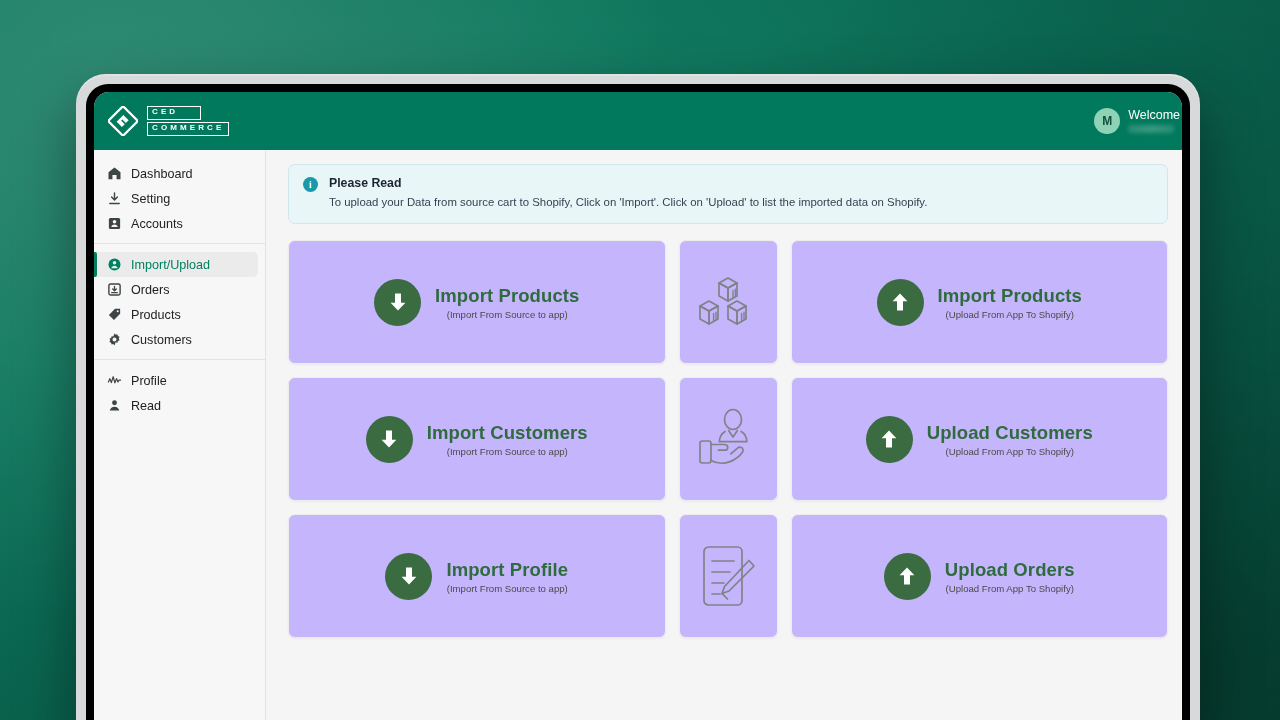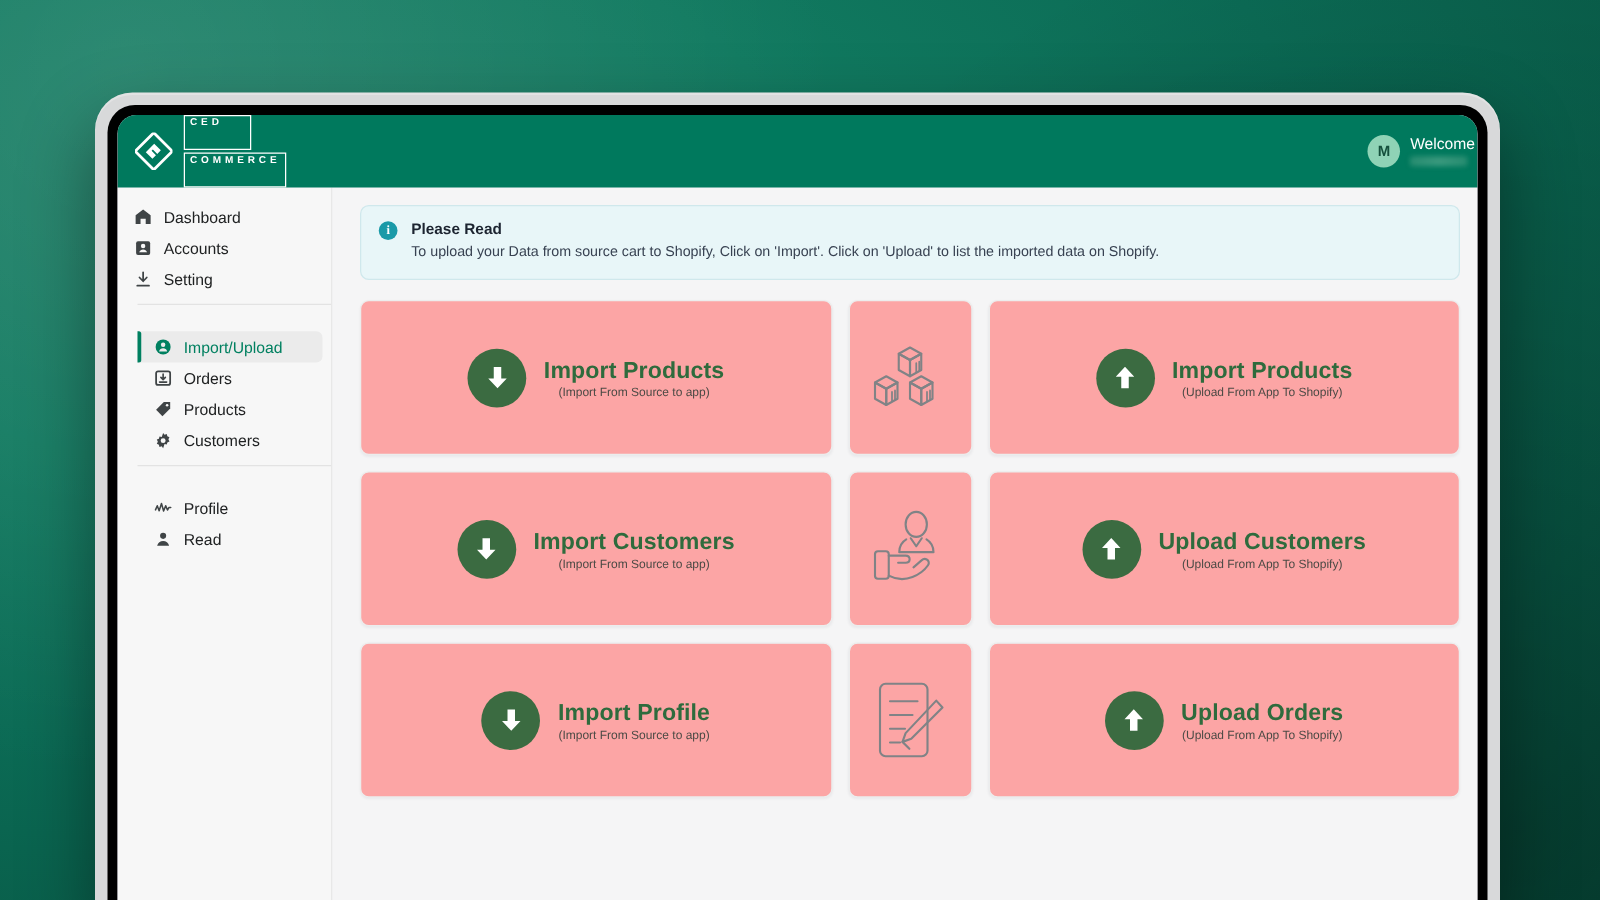--- a/index.html
+++ b/index.html
@@ -46,21 +46,21 @@
     display:flex; align-items:center; justify-content:space-between;
     padding:0 0 0 14px;
     position:relative;
   }
   .logo{ display:flex; align-items:center; gap:9px; }
   .logo-mark{ width:30px; height:30px; }
   .logo-word{ display:flex; flex-direction:column; gap:2px; }
   .logo-word span{
     display:block; border:1.6px solid #fff; color:#fff;
     font-size:8px; letter-spacing:3.1px; font-weight:700;
-    padding:1px 3px 17px 4px; line-height:1;
+    padding:1px 3px 3px 4px; line-height:1;
     font-family:"Liberation Sans", sans-serif;
   }
   .logo-word span.ced{ width:54px; }
   .logo-word span.comm{ width:82px; }
 
   .welcome{
     display:flex; align-items:center; gap:8px;
     padding-right:4px; margin-right:-2px;
   }
   .avatar{
@@ -82,21 +82,21 @@
 
   
   .sidebar{
     width:172px; flex:0 0 172px;
     background:#f7f7f7;
     border-right:1px solid #e3e3e3;
     padding-top:9px;
     font-size:12.6px; color:#202223;
   }
   .nav-group{ padding:2px 0 7px 0; }
-  .nav-group + .nav-group{ border-top:1px solid #e3e3e3; padding-top:21px;margin-left:16px; }
+  .nav-group + .nav-group{ border-top:1px solid #e3e3e3; padding-top:8px; }
   .nav-item{
     display:flex; align-items:center; gap:9px;
     height:25px; margin:0 7px 0 0; padding-left:13px;
     border-radius:0 5px 5px 0; position:relative; cursor:pointer;
     color:#202223;
   }
   .nav-item .ico{ width:15px; height:15px; display:flex; align-items:center; justify-content:center; flex:0 0 15px; }
   .nav-item .ico svg{ display:block; }
   .nav-item.active{ background:#ebebeb; color:#008060; font-weight:400; }
   .nav-item.active::before{
@@ -120,21 +120,21 @@
   .banner .info-ico{
     width:15px; height:15px; border-radius:50%; background:#1a9aa8; color:#fff;
     font-size:10px; font-weight:700; display:flex; align-items:center; justify-content:center;
     flex:0 0 15px; margin-top:1px; font-family:"Liberation Serif", serif;
   }
   .banner .b-title{ font-size:12.3px; font-weight:700; color:#1c2430; margin-bottom:5px; }
   .banner .b-text{ font-size:11.4px; color:#384252; line-height:1.35; }
 
   .grid-row{ display:flex; gap:13px; margin-bottom:13px; }
   .card{
-    background:#fca5a5; border:1px solid #eceded; border-radius:7px;
+    background:#c4b5fd; border:1px solid #eceded; border-radius:7px;
     box-shadow:0 1px 2px rgba(16,24,40,.05);
     height:124px;
     display:flex; align-items:center; justify-content:center; gap:14px;
     cursor:pointer;
   }
   .card.action{ flex:1 1 0; }
   .card.visual{ flex:0 0 99px; }
 
   .circle-ico{
     width:47px; height:47px; border-radius:50%; background:#3b6b41;
@@ -192,34 +192,34 @@
               <span class="ico">
                 <svg width="15" height="15" viewBox="0 0 16 16">
                     <path fill="#3f4446" d="M8 1.6 1.6 6.6V14h4.2V9.6h4.4V14h4.2V6.6z"></path>
                   </svg>
               </span>
               <span class="lbl">Dashboard</span>
             </div>
             <div class="nav-item">
               <span class="ico">
                 <svg width="15" height="15" viewBox="0 0 16 16">
+                  <path d="M8 2v7.2M4.9 6.4 8 9.6l3.1-3.2M3 13.4h10" fill="none" stroke="#3f4446" stroke-width="1.5" stroke-linecap="round" stroke-linejoin="round"></path>
+                </svg>
+              </span>
+              <span class="lbl">Setting</span>
+            </div>
+            <div class="nav-item">
+              <span class="ico">
+                <svg width="15" height="15" viewBox="0 0 16 16">
                   <rect x="2" y="2.2" width="12" height="11.6" rx="1.6" fill="#3f4446"></rect>
                   <circle cx="8" cy="6.2" r="1.9" fill="#f7f7f7"></circle>
                   <path d="M4.6 11.6c.5-1.7 1.9-2.5 3.4-2.5s2.9.8 3.4 2.5z" fill="#f7f7f7"></path>
                 </svg>
               </span>
               <span class="lbl">Accounts</span>
-            </div>
-            <div class="nav-item">
-              <span class="ico">
-                <svg width="15" height="15" viewBox="0 0 16 16">
-                  <path d="M8 2v7.2M4.9 6.4 8 9.6l3.1-3.2M3 13.4h10" fill="none" stroke="#3f4446" stroke-width="1.5" stroke-linecap="round" stroke-linejoin="round"></path>
-                </svg>
-              </span>
-              <span class="lbl">Setting</span>
             </div>
           </div>
 
           <div class="nav-group">
             <div class="nav-item active">
               <span class="ico">
                 <svg width="15" height="15" viewBox="0 0 16 16">
                   <circle cx="8" cy="8" r="6.4" fill="#008060"></circle>
                   <circle cx="8" cy="6.2" r="1.9" fill="#ebebeb"></circle>
                   <path d="M4.5 12c.5-1.9 1.9-2.8 3.5-2.8s3 .9 3.5 2.8z" fill="#ebebeb"></path>

